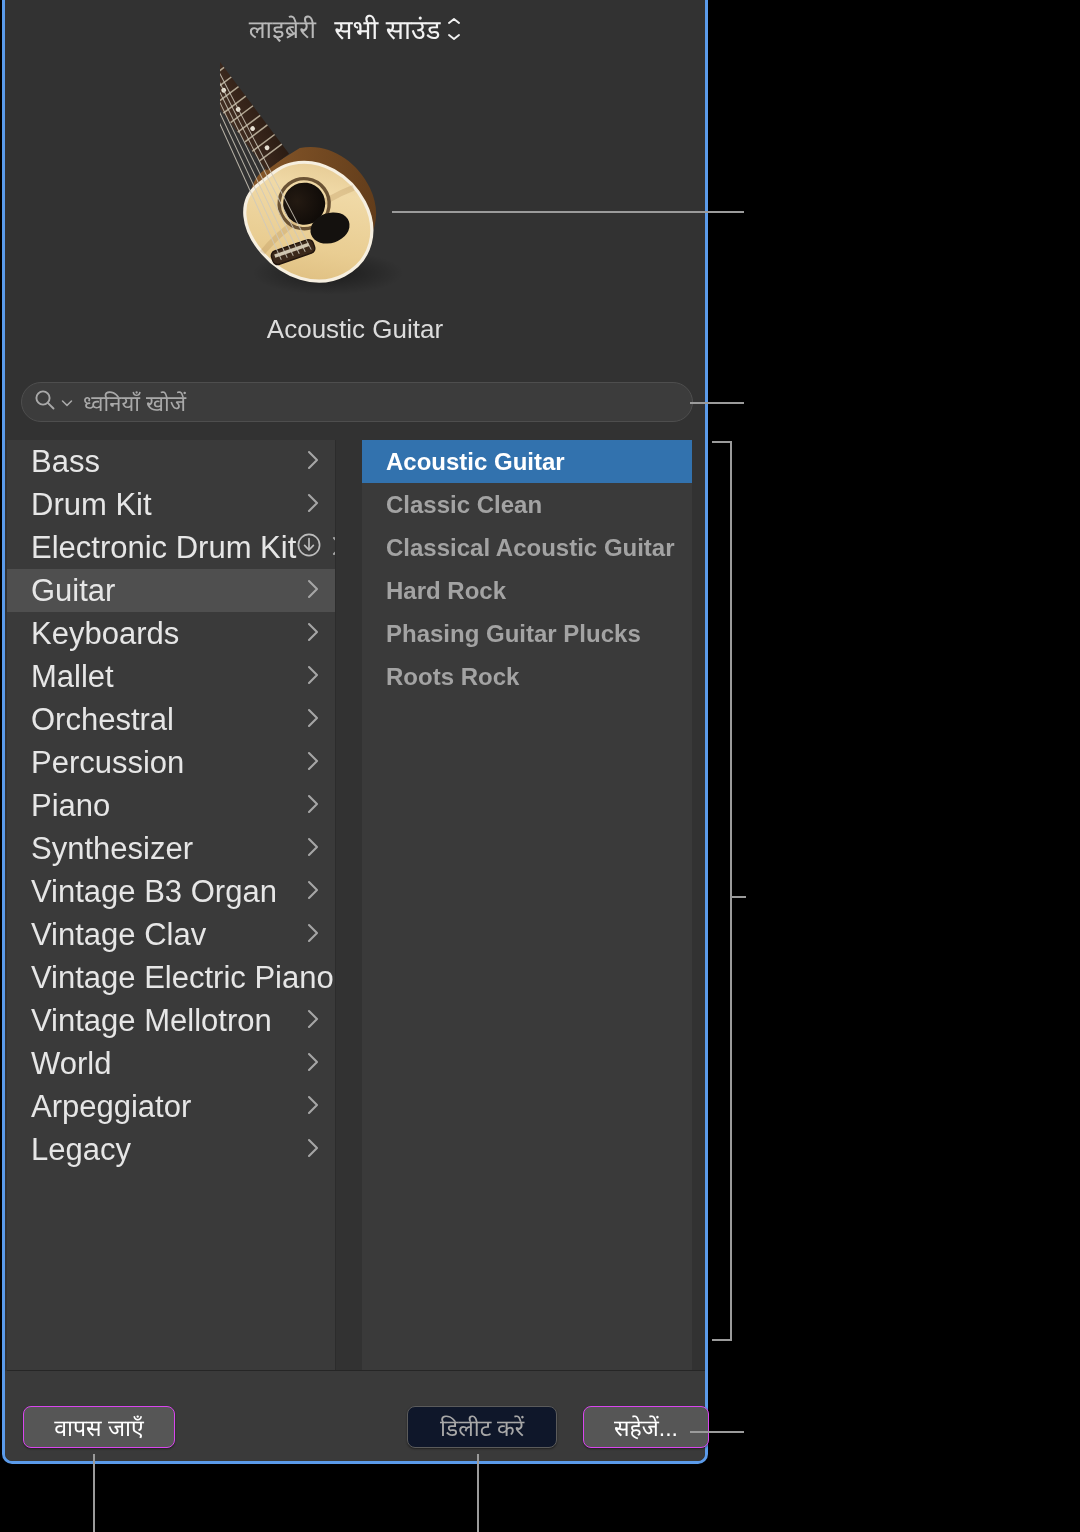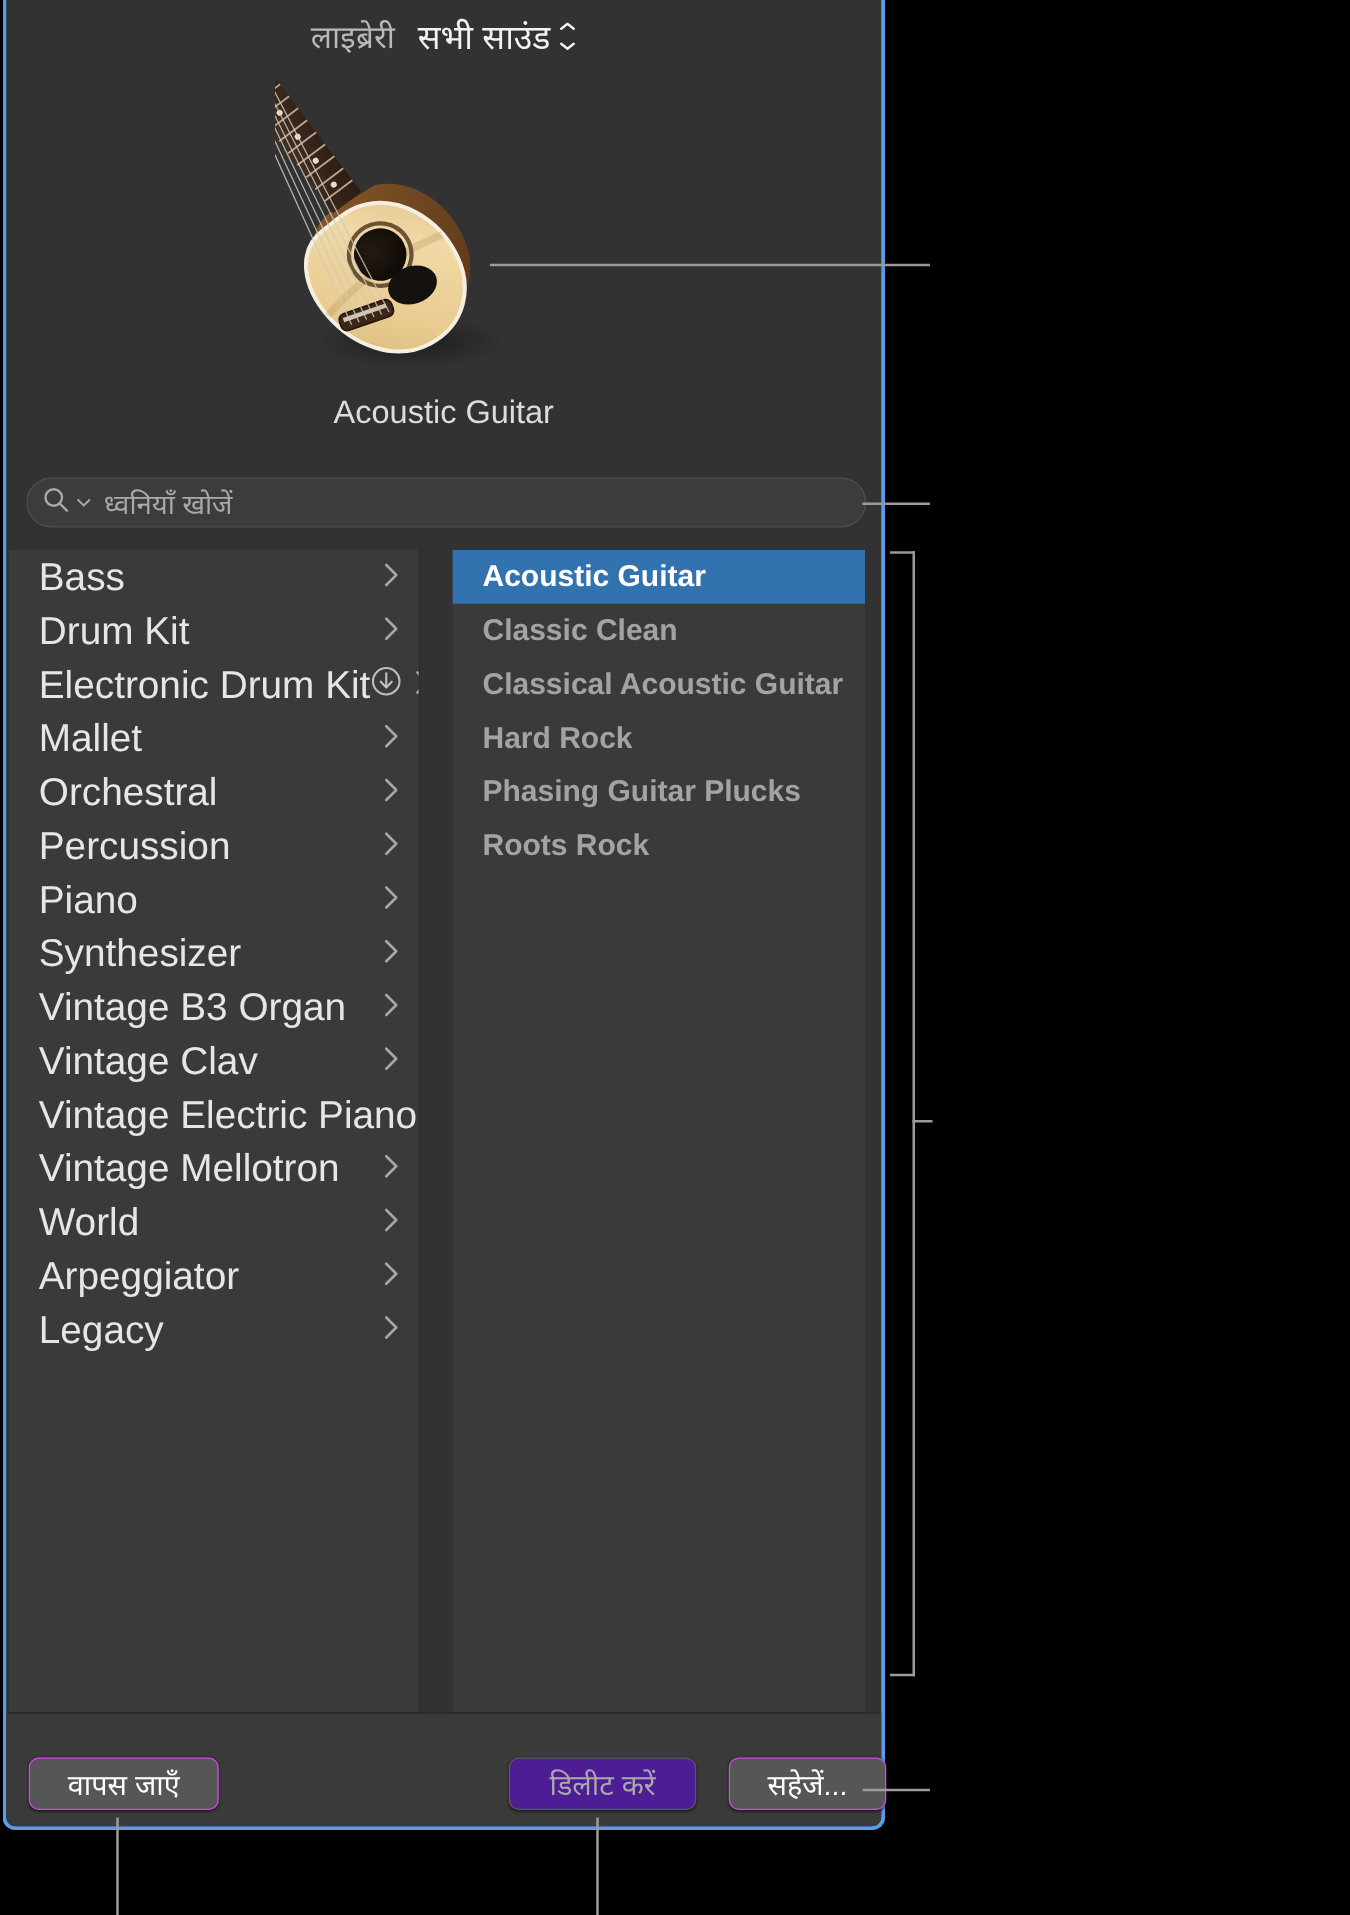--- a/index.html
+++ b/index.html
@@ -205,21 +205,21 @@
     display: flex;
     align-items: center;
     justify-content: center;
     box-sizing: border-box;
     font-size: 23px;
     padding: 0 16px;
     cursor: default;
     box-shadow: 0 1px 2px rgba(0,0,0,0.45);
   }
   #btn-revert { left: 18px; min-width: 152px; color: #ffffff; }
-  #btn-delete { left: 402px; min-width: 150px; color: #a8a8a8; background: #4c1d95; border-color: #5b5b5b; }
+  #btn-delete { left: 402px; min-width: 150px; color: #a8a8a8; background: #0f172a; border-color: #5b5b5b; font-family: Liberation Serif, serif; }
   #btn-save   { left: 566px; min-width: 126px; color: #ffffff; margin-left: 12px; }
 
   
   .callout {
     position: absolute;
     background: #9b9b9b;
   }
   .callout-h { height: 2px; }
   .callout-v { width: 2px; }
 </style>
@@ -377,20 +377,36 @@
             <span><svg width="26" height="26" viewBox="0 0 26 26">
                 <circle cx="13" cy="13" r="10.6" fill="none" stroke="#bdbdbd" stroke-width="1.7"></circle>
                 <line x1="13" y1="6.6" x2="13" y2="17.4" stroke="#bdbdbd" stroke-width="1.7" stroke-linecap="round"></line>
                 <path d="M8.6 13.4 L13 18 L17.4 13.4" fill="none" stroke="#bdbdbd" stroke-width="1.7" stroke-linecap="round" stroke-linejoin="round"></path>
               </svg></span>
             <span><svg width="16" height="24" viewBox="0 0 16 24">
                 <path d="M4 4 L12 12 L4 20" fill="none" stroke="#a6a6a6" stroke-width="2.1" stroke-linecap="round" stroke-linejoin="round"></path>
               </svg></span>
           </span>
         </div>
+        <div class="cat-row selected">
+          <span class="cat-label">Guitar</span>
+          <span class="cat-icons">
+            <span><svg width="16" height="24" viewBox="0 0 16 24">
+                <path d="M4 4 L12 12 L4 20" fill="none" stroke="#a6a6a6" stroke-width="2.1" stroke-linecap="round" stroke-linejoin="round"></path>
+              </svg></span>
+          </span>
+        </div>
+        <div class="cat-row">
+          <span class="cat-label">Keyboards</span>
+          <span class="cat-icons">
+            <span><svg width="16" height="24" viewBox="0 0 16 24">
+                <path d="M4 4 L12 12 L4 20" fill="none" stroke="#a6a6a6" stroke-width="2.1" stroke-linecap="round" stroke-linejoin="round"></path>
+              </svg></span>
+          </span>
+        </div>
         <div class="cat-row">
           <span class="cat-label">Mallet</span>
           <span class="cat-icons">
             <span><svg width="16" height="24" viewBox="0 0 16 24">
                 <path d="M4 4 L12 12 L4 20" fill="none" stroke="#a6a6a6" stroke-width="2.1" stroke-linecap="round" stroke-linejoin="round"></path>
               </svg></span>
           </span>
         </div>
         <div class="cat-row">
           <span class="cat-label">Orchestral</span>

